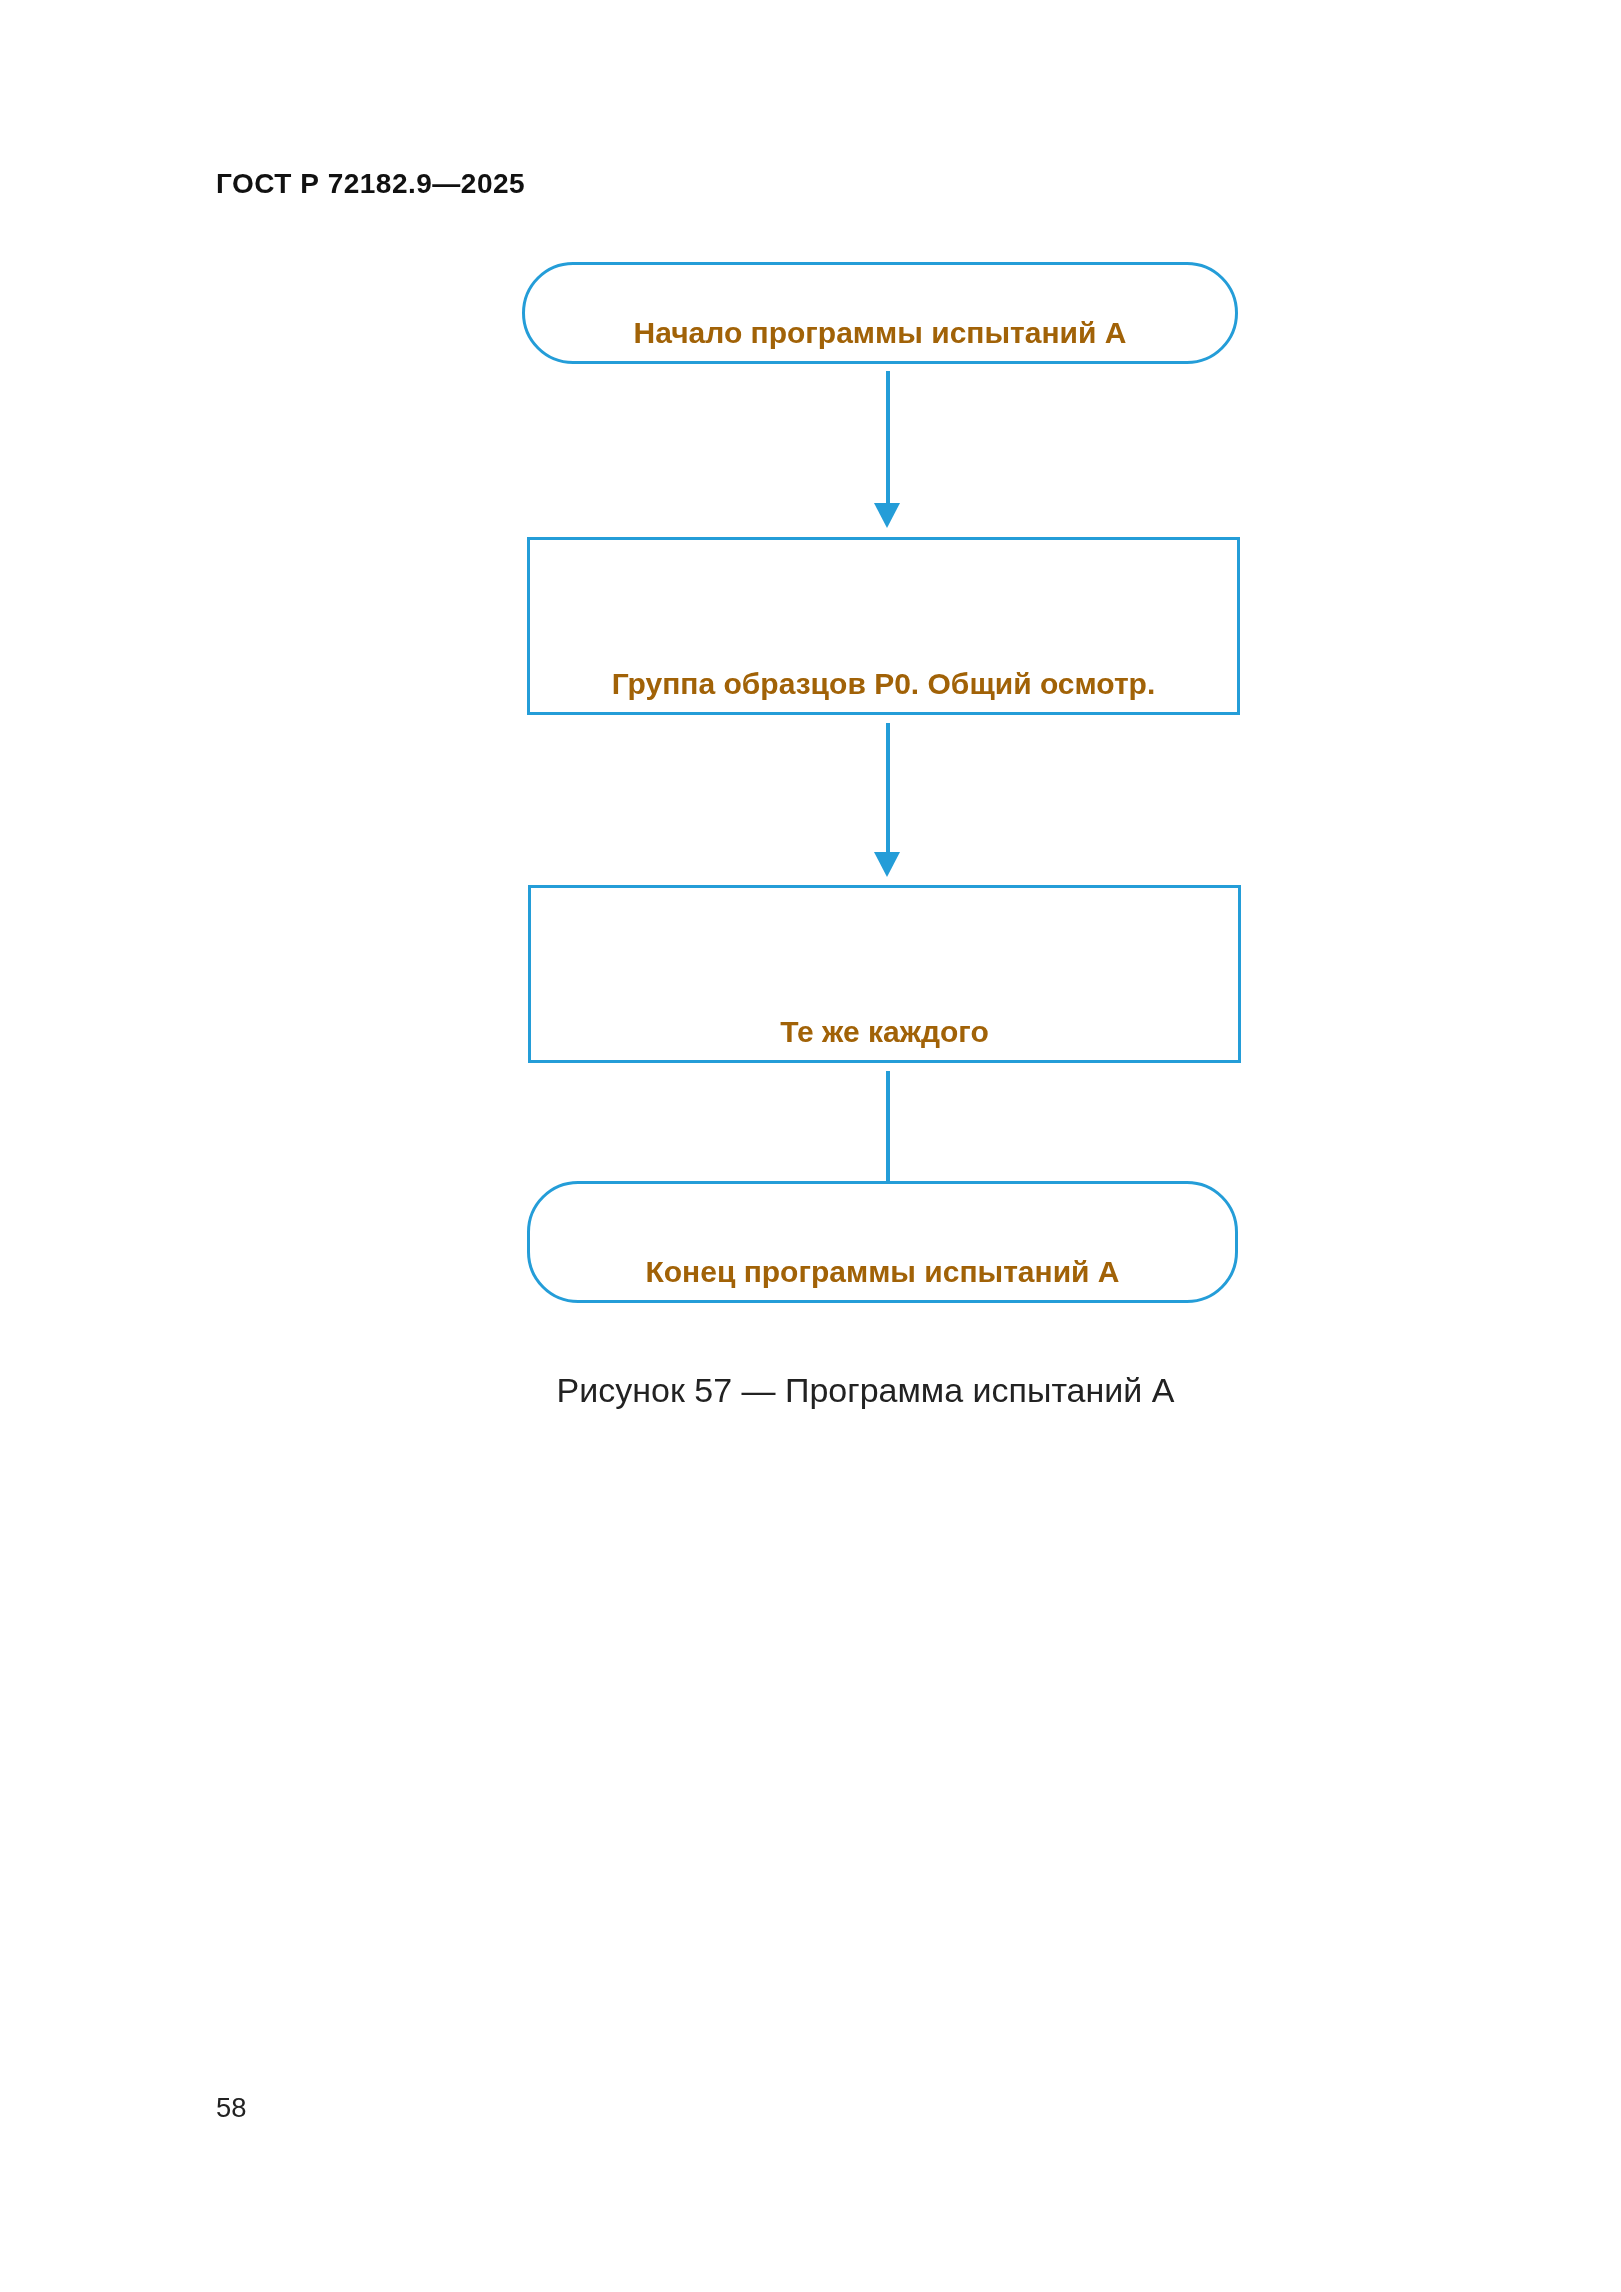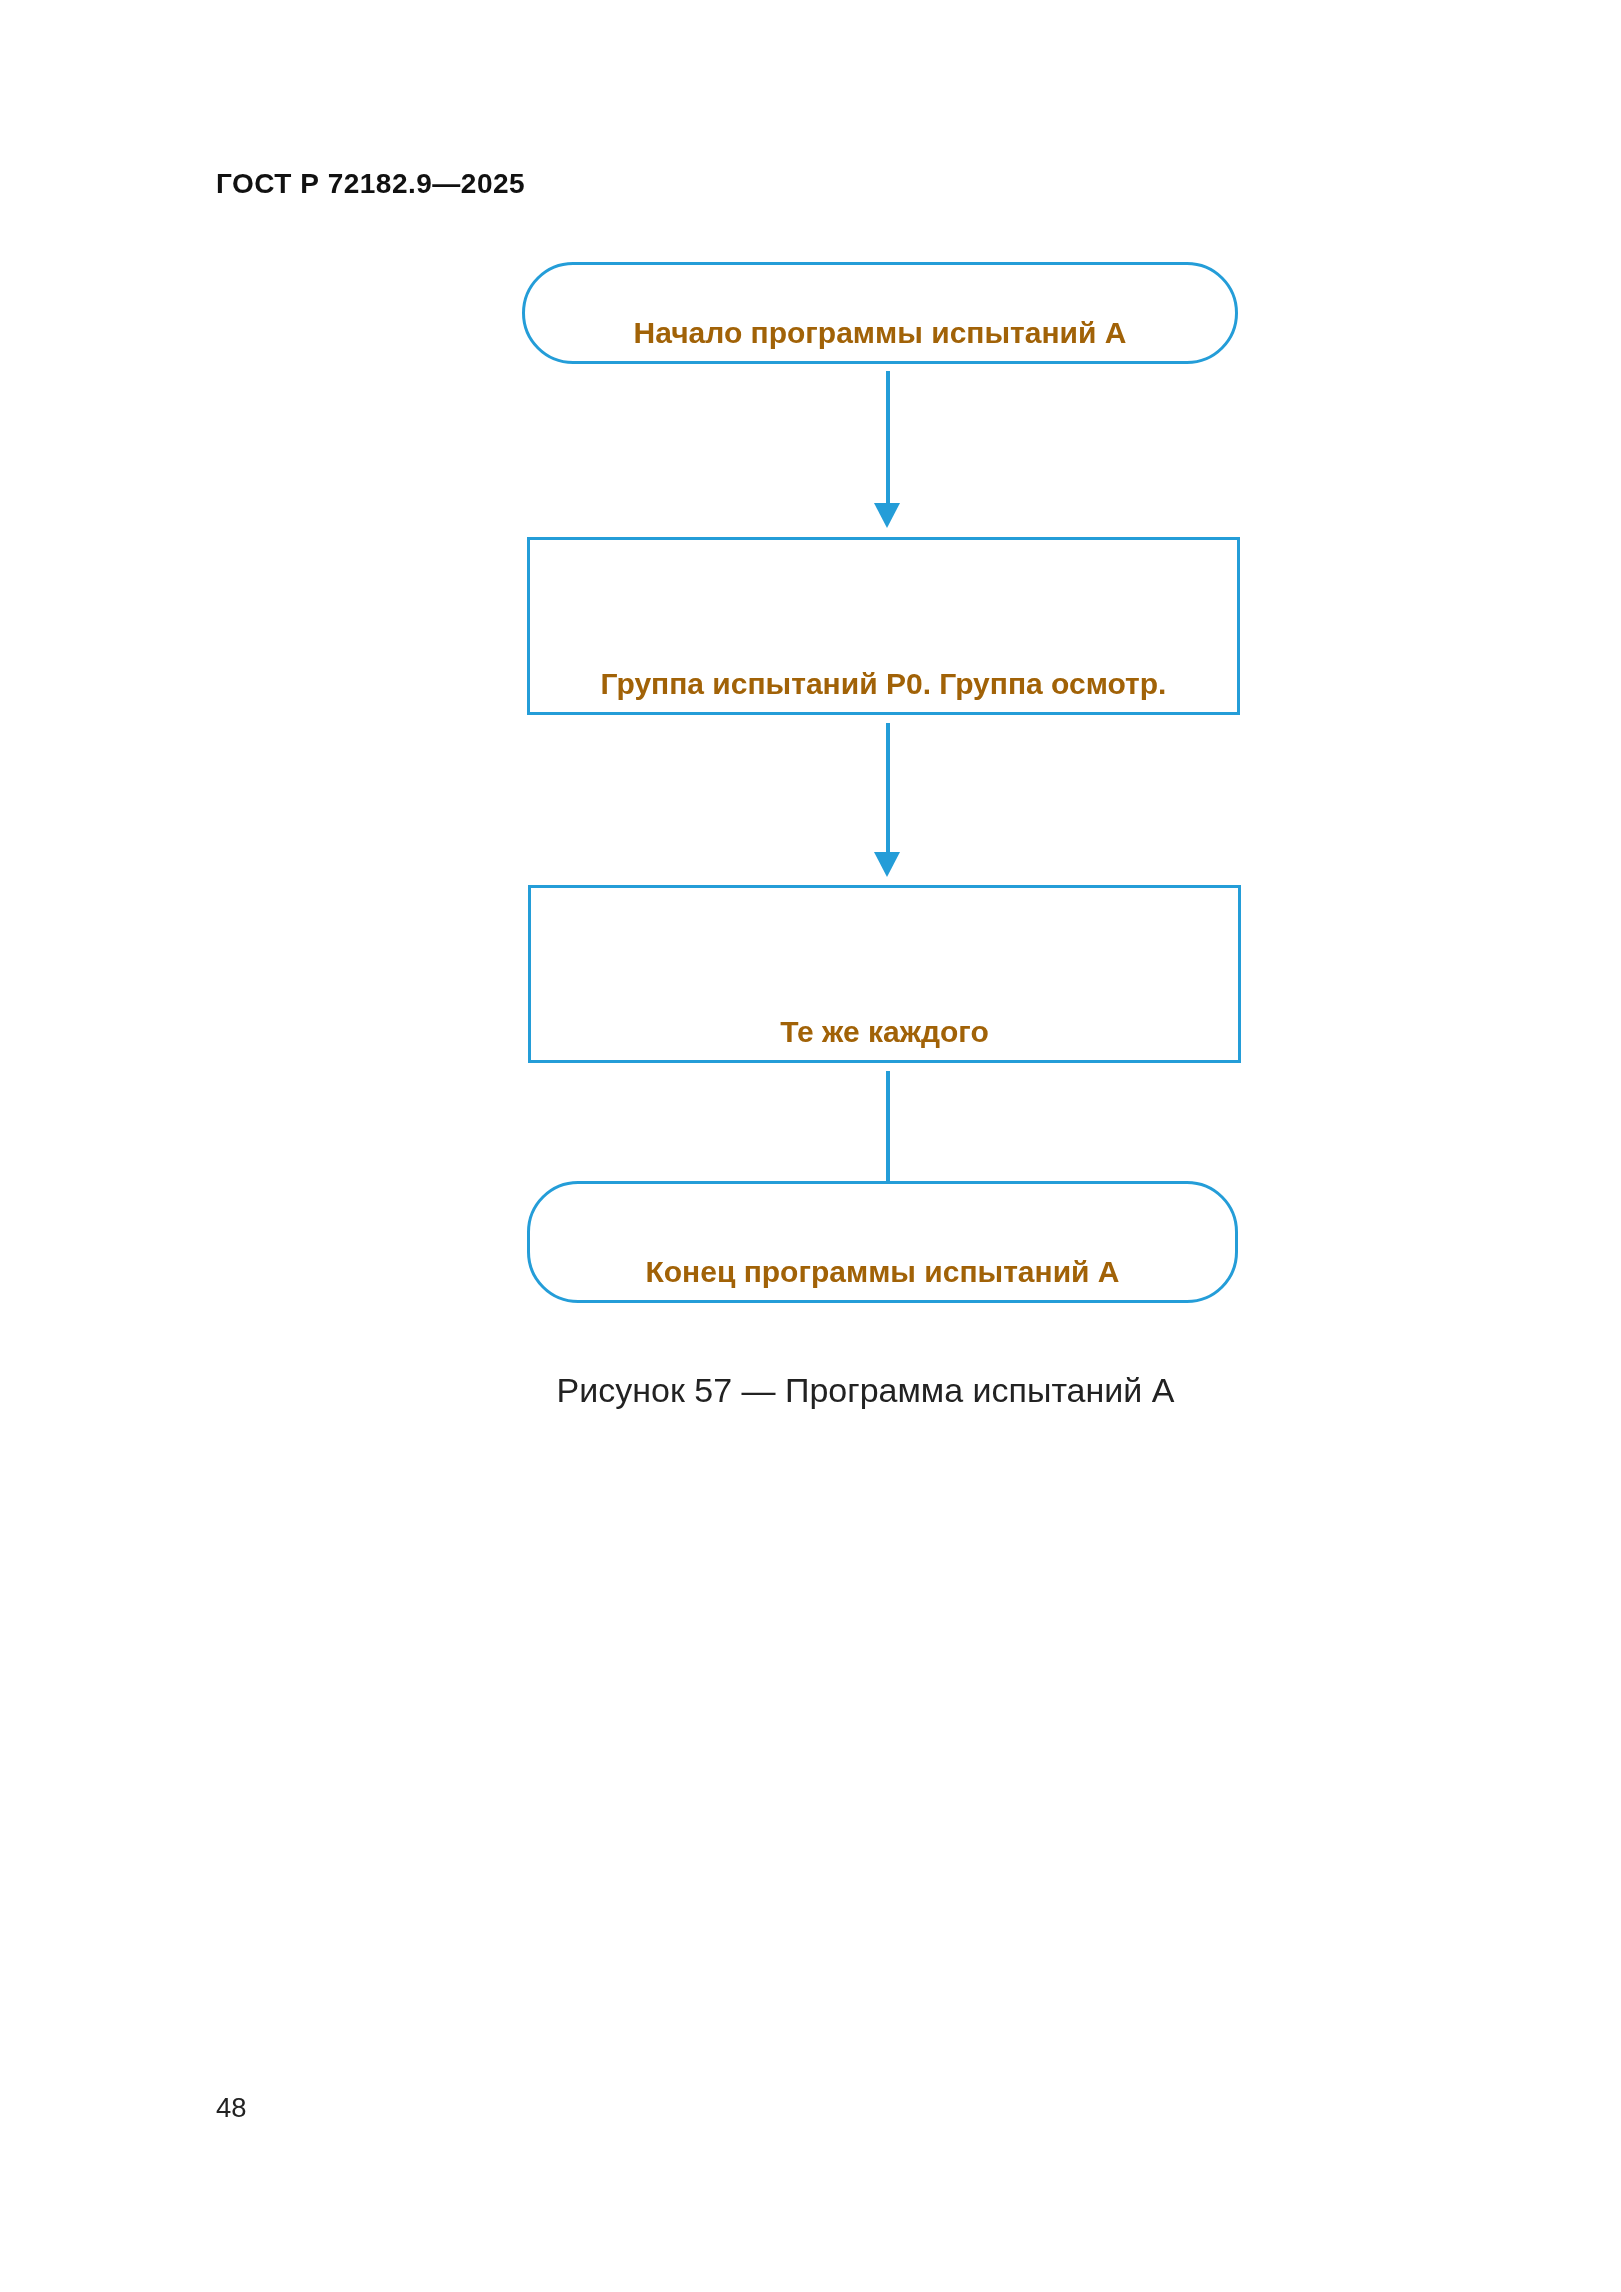--- a/index.html
+++ b/index.html
@@ -67,21 +67,21 @@
   <div class="node stadium node-start">
     <span class="line">Начало программы испытаний А</span>
   </div>
 
   <div class="arrow arrow-1">
     <div class="shaft"></div>
     <div class="head"></div>
   </div>
 
   <div class="node node-p0">
-    <span class="line">Группа испытаний Р0. Группа осмотр.</span>
+    <span class="line">Группа образцов Р0. Общий осмотр.</span>
   </div>
 
   <div class="arrow arrow-2">
     <div class="shaft"></div>
     <div class="head"></div>
   </div>
 
   <div class="node node-p1">
     <span class="line">Те же каждого</span>
   </div>
@@ -91,14 +91,14 @@
     <div class="head"></div>
   </div>
 
   <div class="node stadium node-end">
     <span class="line">Конец программы испытаний А</span>
   </div>
 
   <div class="figure-caption">Рисунок 57 — Программа испытаний А</div>
 </div>
 
-<div class="page-number">48</div>
+<div class="page-number">58</div>
 
 
 </body></html>

